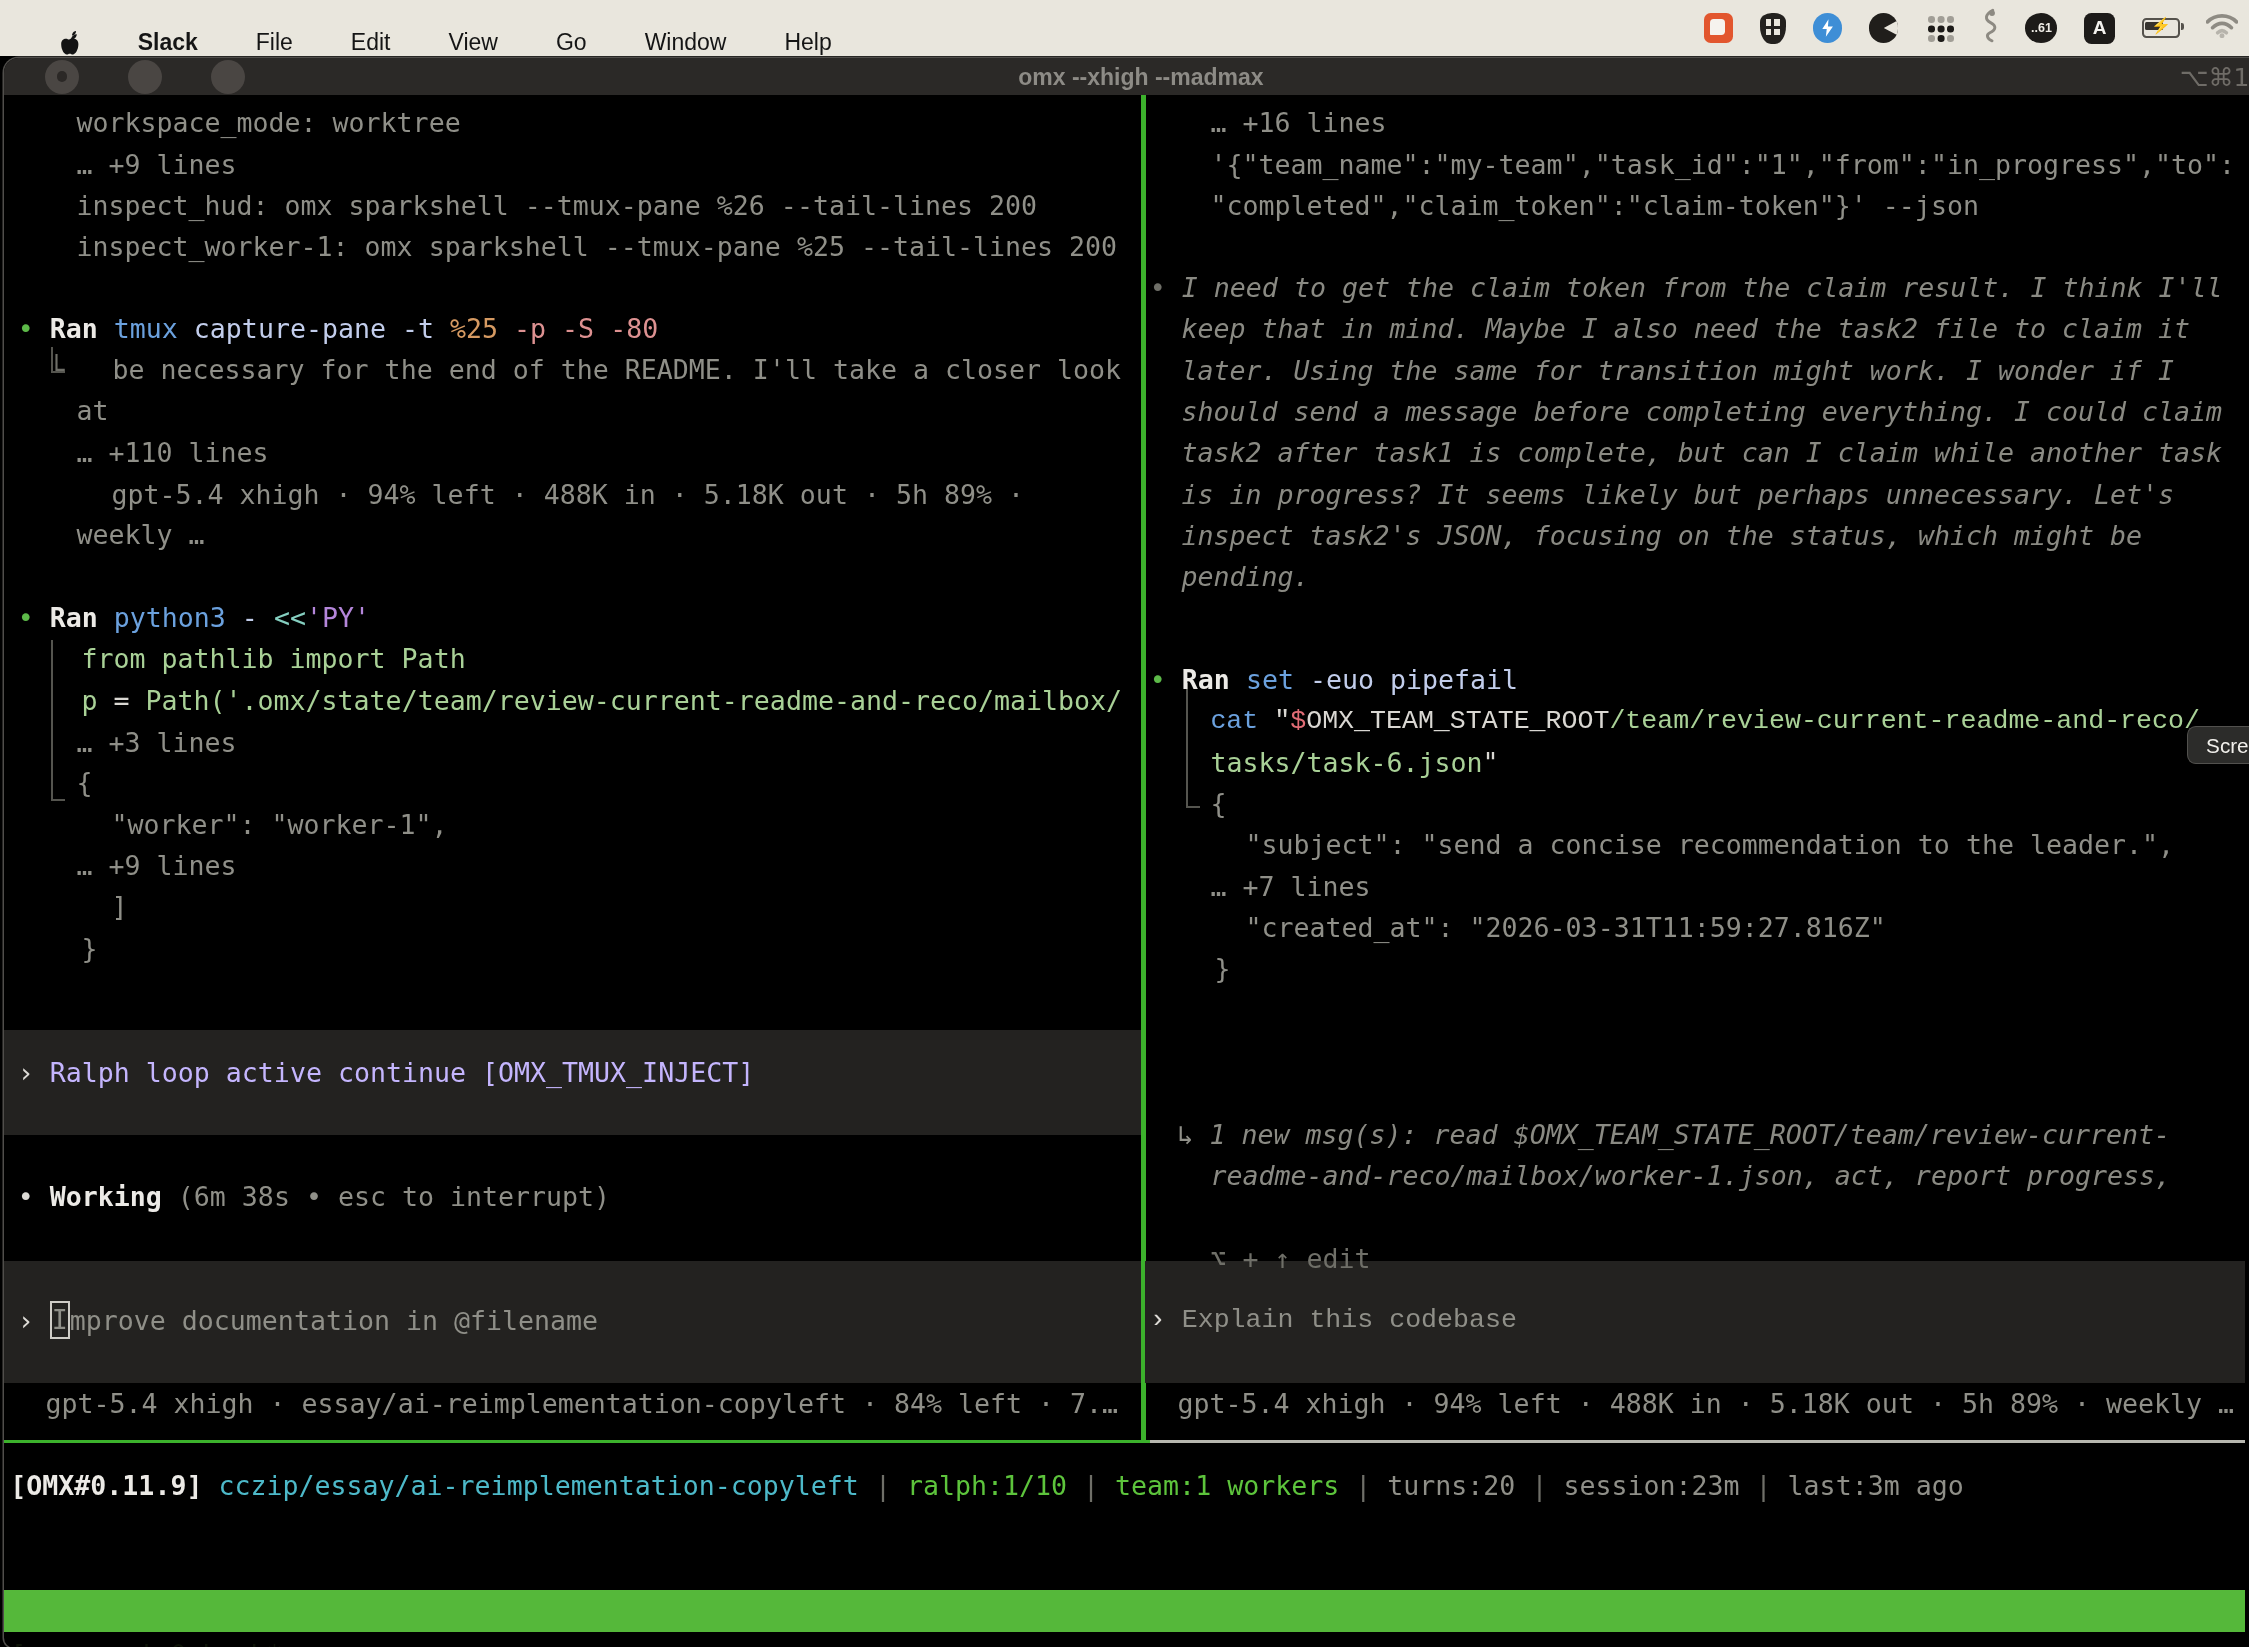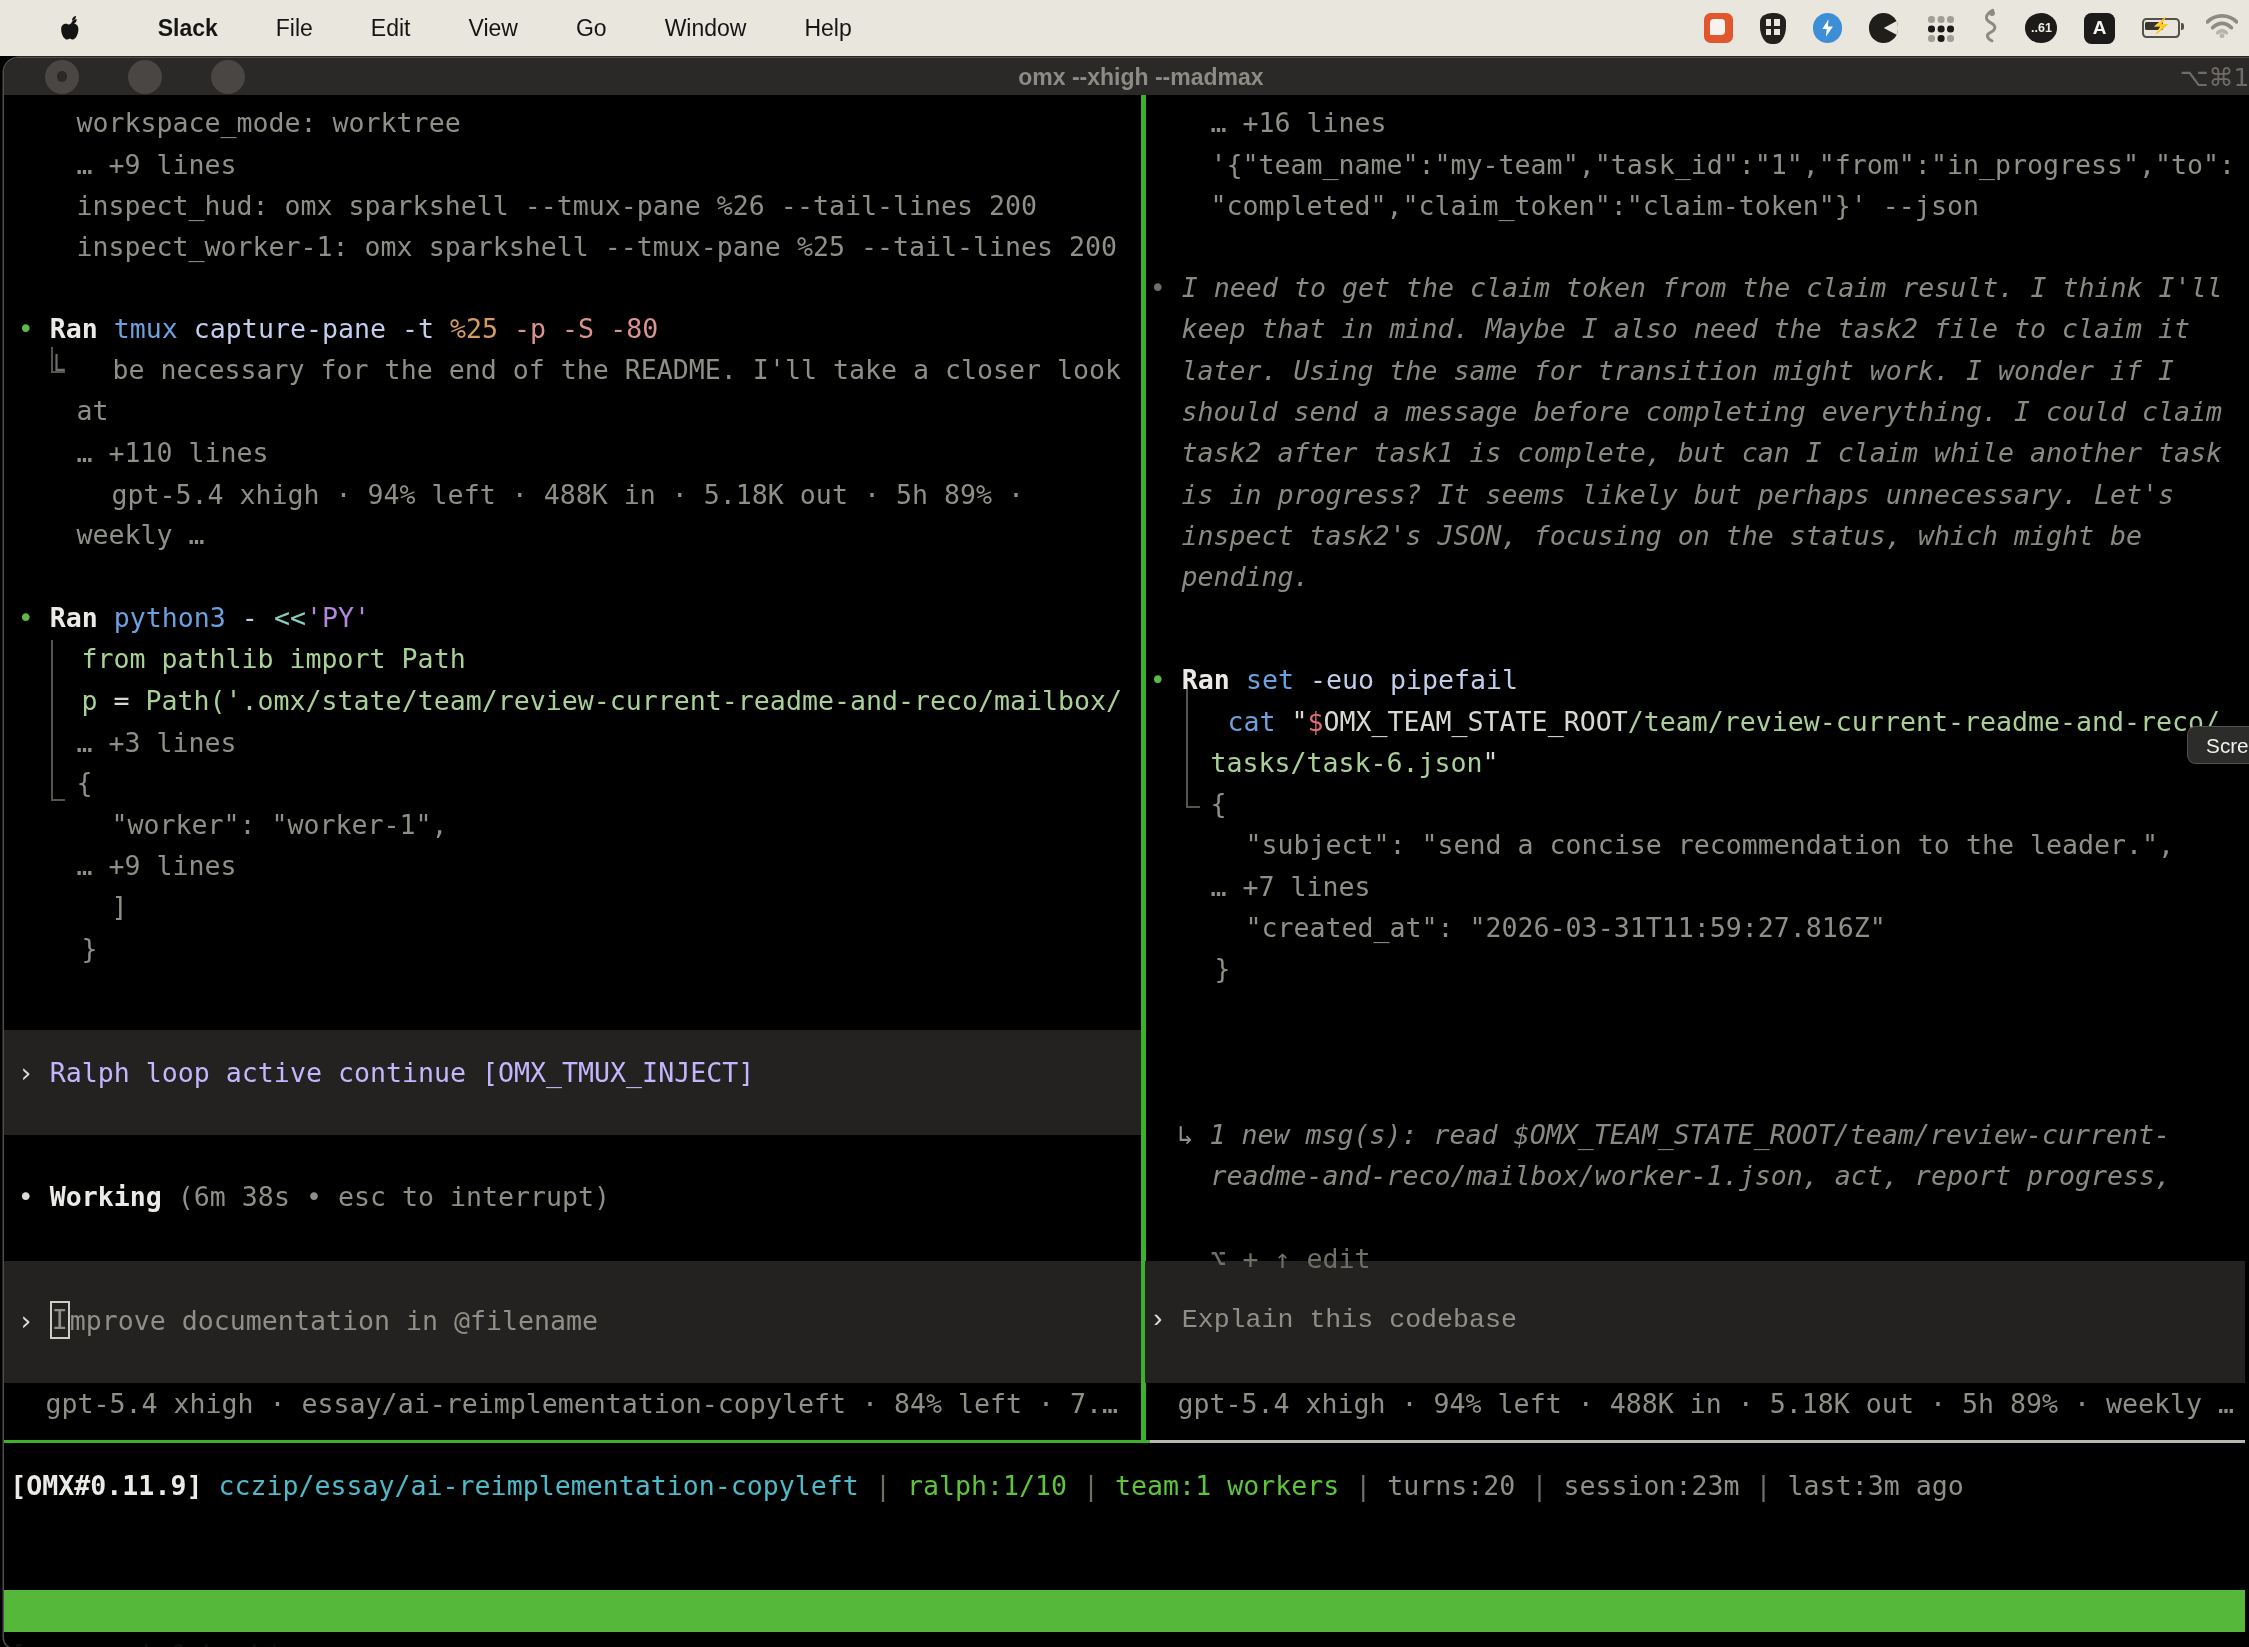--- a/index.html
+++ b/index.html
@@ -1,22 +1,22 @@
 <!DOCTYPE html>
 <html style="font-size:11.8px"><head>
 <meta charset="utf-8">
 <style>
   html,body{margin:0;padding:0;}
   body{width:2250px;height:1648px;background:#000;position:relative;overflow:hidden;
        font-family:"DejaVu Sans Mono",monospace;}
 
   
   .menubar{position:absolute;left:0;top:0;width:2250px;height:56px;background:#e9e6dd;
-           display:flex;align-items:center;font-family:"Liberation Sans",sans-serif;
-           color:#151515;font-size:23px;gap:20px;}
+           display:flex;align-items:flex-end;font-family:"Liberation Sans",sans-serif;
+           color:#151515;font-size:23px;}
   .menubar .apple{margin-left:61px;display:flex;align-items:center;}
   .menu-items{display:flex;gap:58px;margin-left:56px;}
   .menu-items .mi{white-space:nowrap;}
   .mi.appname{font-weight:bold;}
   .status-icons{position:absolute;right:11.8px;top:0;height:56px;display:flex;align-items:center;gap:26.6px;}
 
   .ic-chat{width:29.5px;height:29.5px;background:#e2562e;border-radius:6.6px;position:relative;}
   .ic-chat:after{content:"";position:absolute;left:6.6px;top:5.9px;width:14.8px;height:16px;
                  background:#f6f3ee;border-radius:3.7px 3.7px 3.7px 0.7px;}
   .ic-shield{width:26.6px;height:31px;background:#23211e;position:relative;
@@ -209,21 +209,21 @@
       <div class="tl" style="top: 90px; left: 65px;"><span class="c-g">"completed","claim_token":"claim-token"}' --json</span></div>
       <div class="tl" style="top: 172px; left: 4.4px;"><span class="c-dim">•</span><span class="c-g"> </span><span class="c-it">I need to get the claim token from the claim result. I think I'll</span></div>
       <div class="tl" style="top: 213px; left: 36px;"><span class="c-it">keep that in mind. Maybe I also need the task2 file to claim it</span></div>
       <div class="tl" style="top: 255px; left: 36px;"><span class="c-it">later. Using the same for transition might work. I wonder if I</span></div>
       <div class="tl" style="top: 296px; left: 36px;"><span class="c-it">should send a message before completing everything. I could claim</span></div>
       <div class="tl" style="top: 337px; left: 36px;"><span class="c-it">task2 after task1 is complete, but can I claim while another task</span></div>
       <div class="tl" style="top: 379px; left: 36px;"><span class="c-it">is in progress? It seems likely but perhaps unnecessary. Let's</span></div>
       <div class="tl" style="top: 420px; left: 36px;"><span class="c-it">inspect task2's JSON, focusing on the status, which might be</span></div>
       <div class="tl" style="top: 461px; left: 36px;"><span class="c-it">pending.</span></div>
       <div class="tl" style="top: 564px; left: 4.4px;"><span class="c-greenb">•</span><span class="c-g"> </span><span class="c-wb">Ran</span><span class="c-g"> </span><span class="c-blue">set</span><span class="c-lav"> -euo pipefail</span></div>
-      <div class="tl" style="top: 606px; left: 82px;"><span class="c-blue">cat</span><span class="c-g"> </span><span class="c-w">"</span><span class="c-red">$</span><span class="c-w">OMX_TEAM_STATE_ROOT</span><span class="c-green">/team/review-current-readme-and-reco/</span></div>
+      <div class="tl" style="top: 606px; left: 65px; font-family: Liberation Mono, monospace;"><span class="c-blue">cat</span><span class="c-g"> </span><span class="c-w">"</span><span class="c-red">$</span><span class="c-w">OMX_TEAM_STATE_ROOT</span><span class="c-green">/team/review-current-readme-and-reco/</span></div>
       <div class="tl" style="top: 647px; left: 65px;"><span class="c-green">tasks/task-6.json</span><span class="c-w">"</span></div>
       <div class="tl" style="top: 688px; left: 65px;"><span class="c-g">{</span></div>
       <div class="tl" style="top: 729px; left: 100px;"><span class="c-g">"subject": "send a concise recommendation to the leader.",</span></div>
       <div class="tl" style="top: 771px; left: 65px;"><span class="c-g">… +7 lines</span></div>
       <div class="tl" style="top: 812px; left: 100px;"><span class="c-g">"created_at": "2026-03-31T11:59:27.816Z"</span></div>
       <div class="tl" style="top: 853px; left: 69px;"><span class="c-g">}</span></div>
       <div class="tl" style="top: 1019px; left: 32px;"><span class="c-g">↳ </span><span class="c-it">1 new msg(s): read $OMX_TEAM_STATE_ROOT/team/review-current-</span></div>
       <div class="tl" style="top: 1060px; left: 65px;"><span class="c-it">readme-and-reco/mailbox/worker-1.json, act, report progress,</span></div>
       <div class="tl" style="top: 1143px; left: 65px;"><span class="c-dim">⌥ + ↑ edit</span></div>
       <div class="tl" style="top: 1205px; left: 4.4px; font-family: Liberation Mono, monospace;"><span class="c-w2">›</span><span class="c-g"> </span><span class="c-g">Explain this codebase</span></div>

